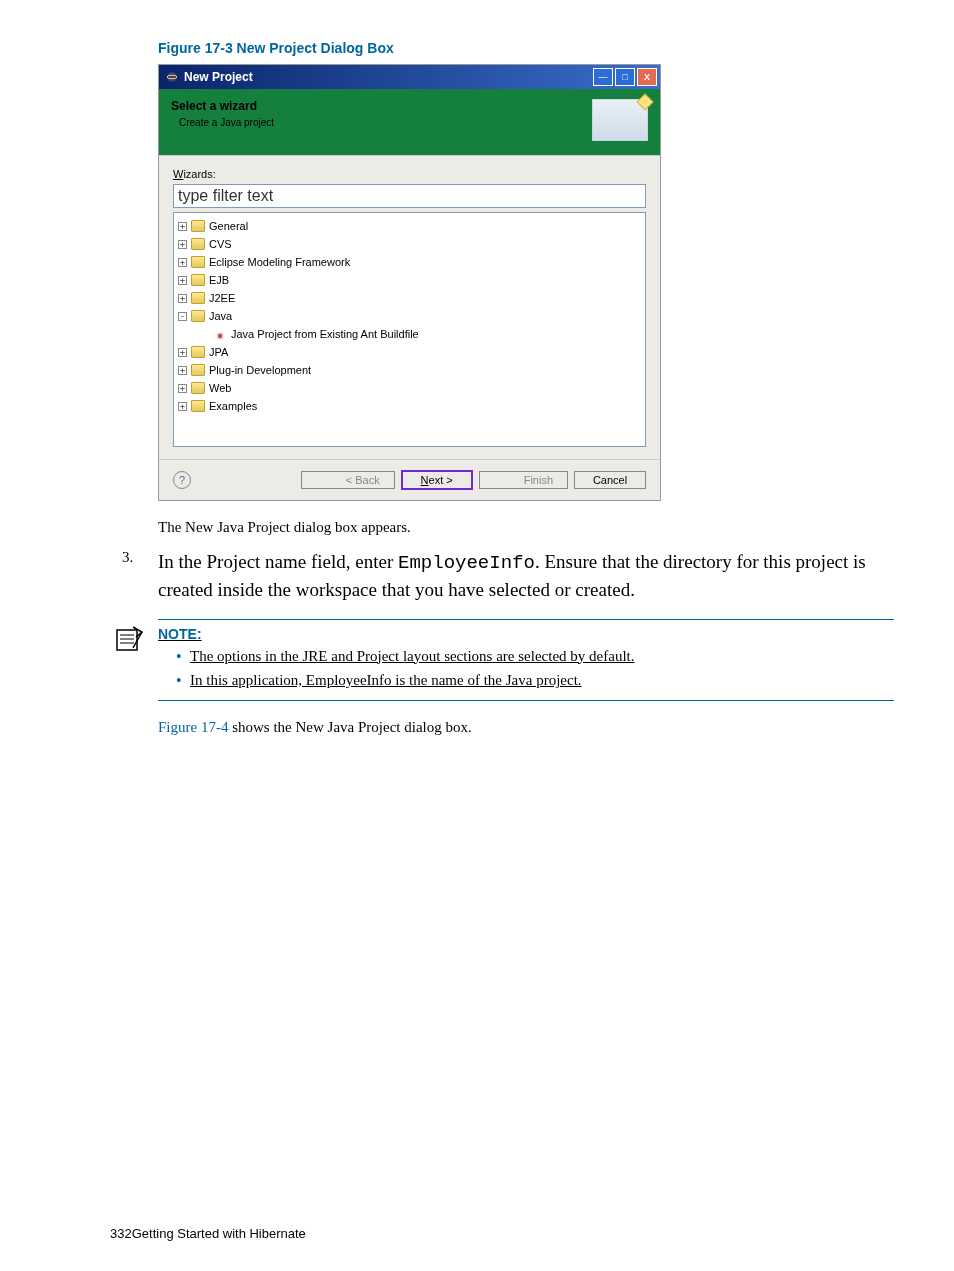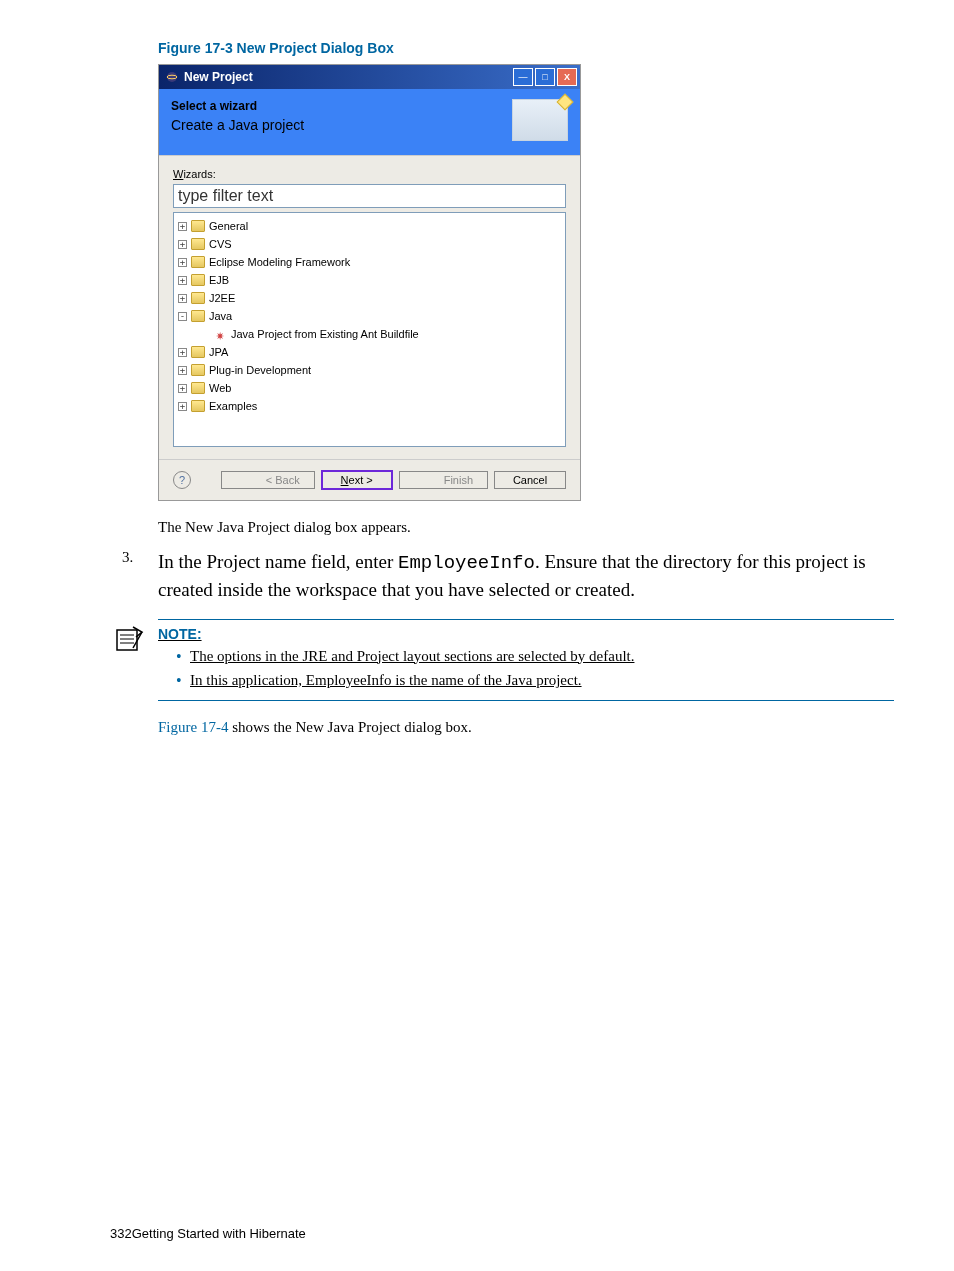--- a/index.html
+++ b/index.html
@@ -15,21 +15,21 @@
       color: #0066A1;
       font-family: Arial, Helvetica, sans-serif;
       font-size: 14px;
       font-weight: bold;
       margin-bottom: 8px;
       margin-left: 48px;
     }
     .dialog-screenshot {
       margin-left: 48px;
       border: 1px solid #999;
-      width: 423px;
+      width: 503px;
       font-family: Tahoma, Arial, sans-serif;
       font-size: 11px;
     }
     .titlebar {
       background: linear-gradient(to right, #0A246A, #3A6ECA);
       color: #fff;
       display: flex;
       align-items: center;
       padding: 3px 3px 3px 6px;
       height: 24px;
@@ -51,35 +51,35 @@
       display: flex;
       align-items: center;
       justify-content: center;
       font-size: 9px;
       border: 1px solid #fff;
     }
     .win-min { background: #2A6DD6; color:#fff; }
     .win-max { background: #2A6DD6; color:#fff; }
     .win-close { background: #E56A54; color:#fff; font-weight:bold; }
     .wizard-header {
-      background: #3b82f6;
+      background: #15803d;
       padding: 10px 12px 14px 12px;
       border-bottom: 1px solid #ccc;
       display: flex;
       align-items: flex-start;
     }
     .wizard-header-text { flex: 1; }
     .wizard-title {
       font-weight: bold;
       font-size: 12px;
       margin-bottom: 4px;
     }
     .wizard-subtitle {
-      font-size: 14px;
-      margin-left: 0;
+      font-size: 10px;
+      margin-left: 8px;
     }
     .wizard-header-icon {
       width: 56px;
       height: 42px;
       background: linear-gradient(to bottom, #E8F0F8, #D0DCE8);
       border: 1px solid #C8D4E0;
       position: relative;
     }
     .wizard-header-icon::after {
       content: "";

